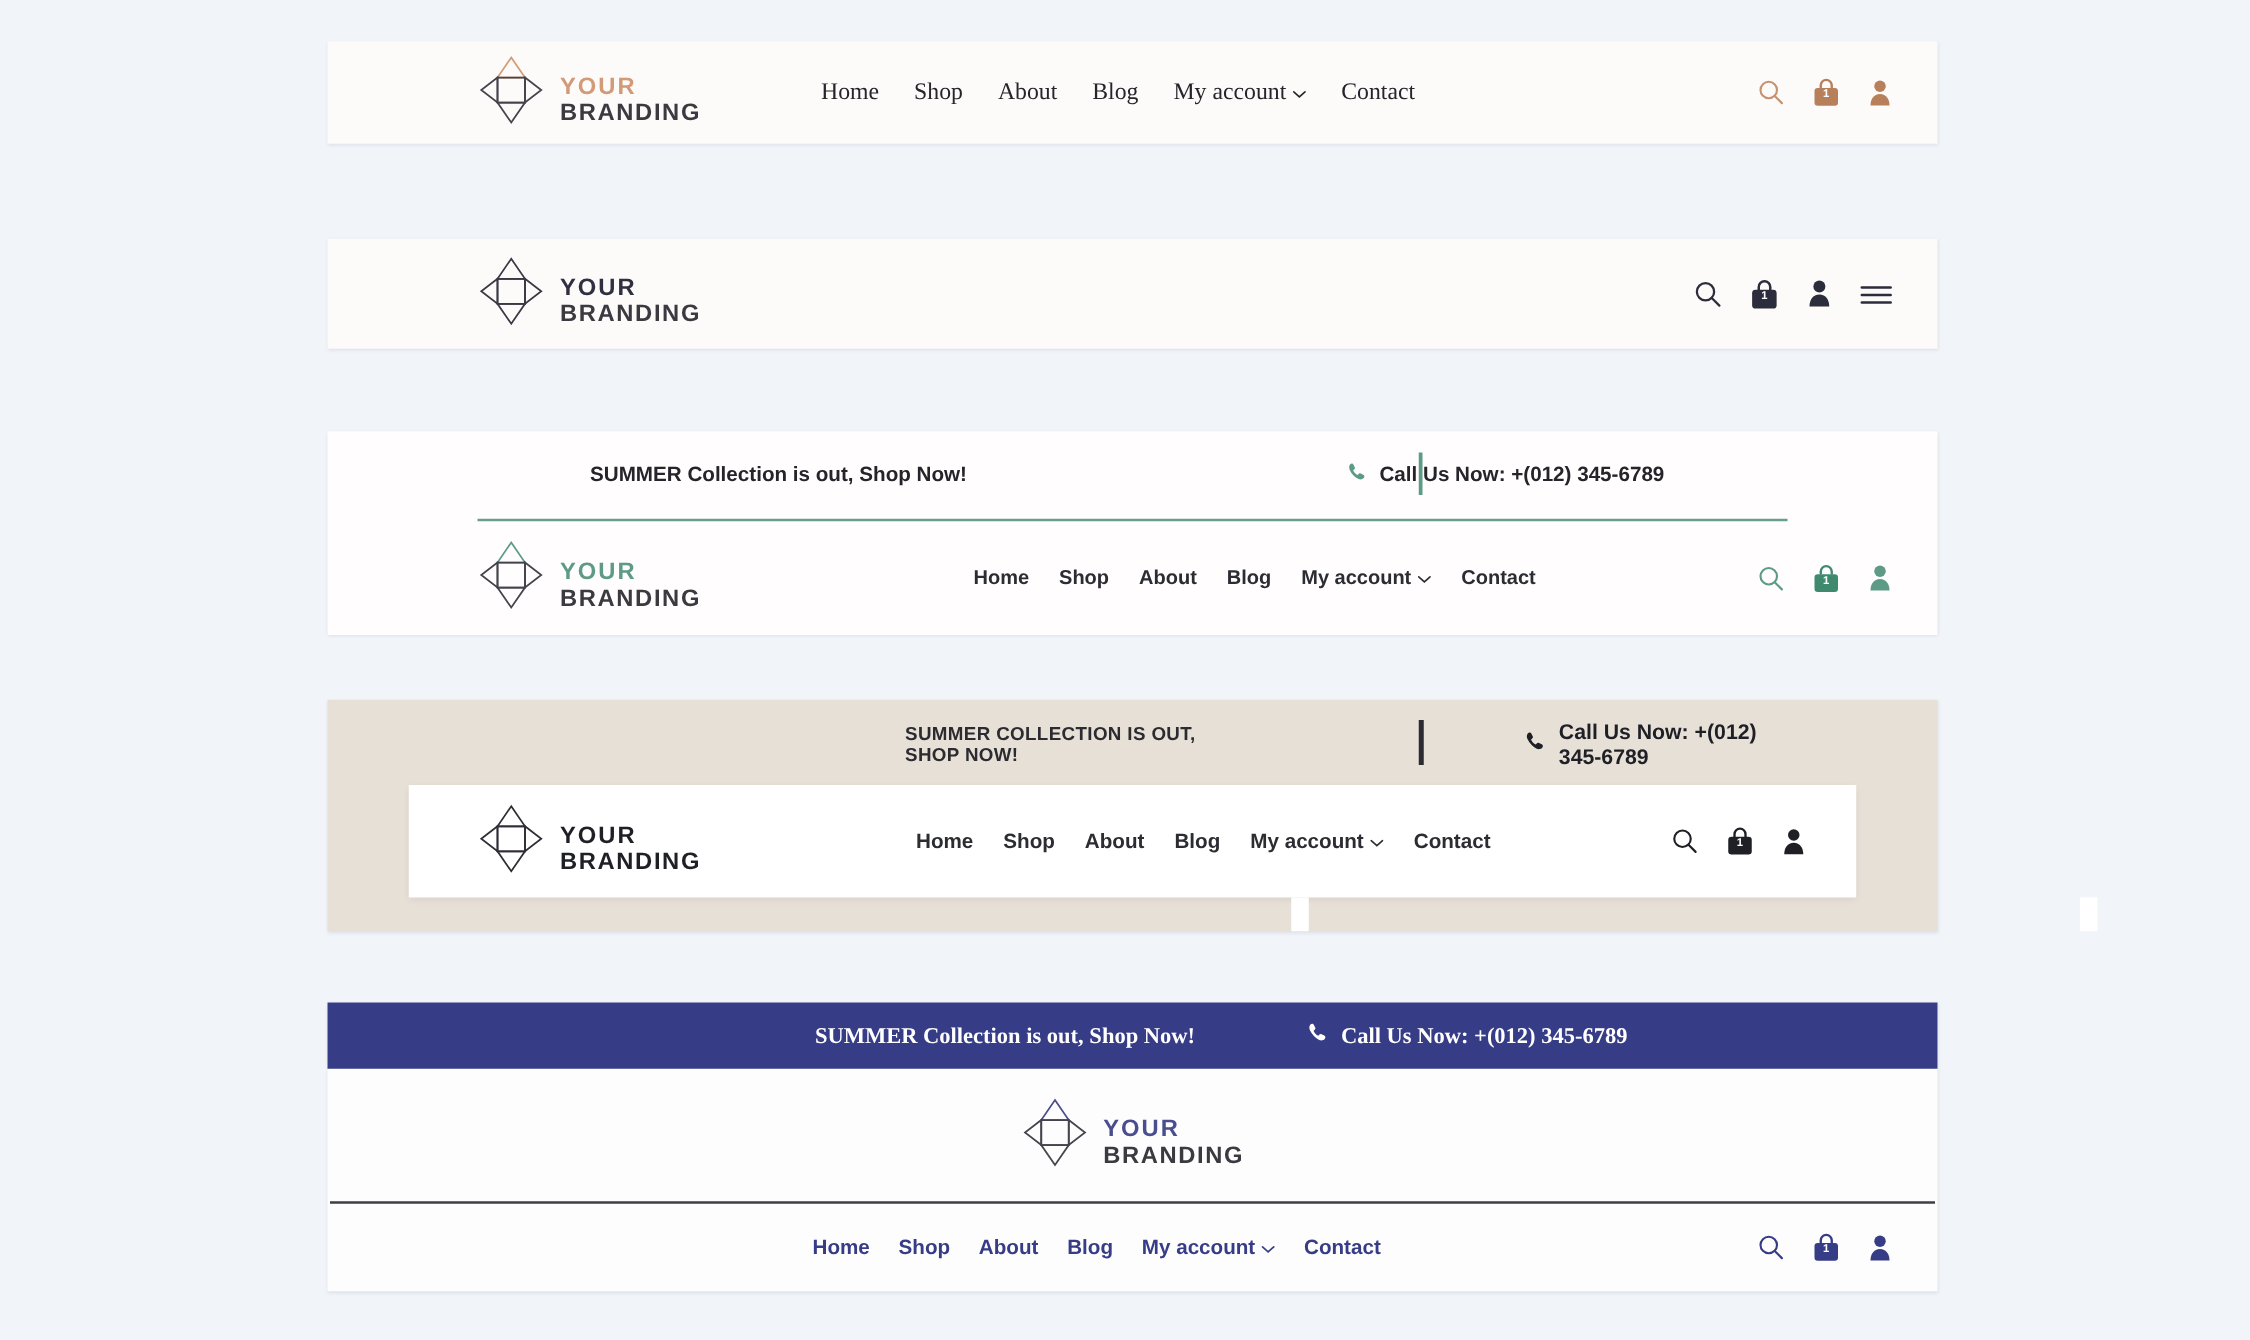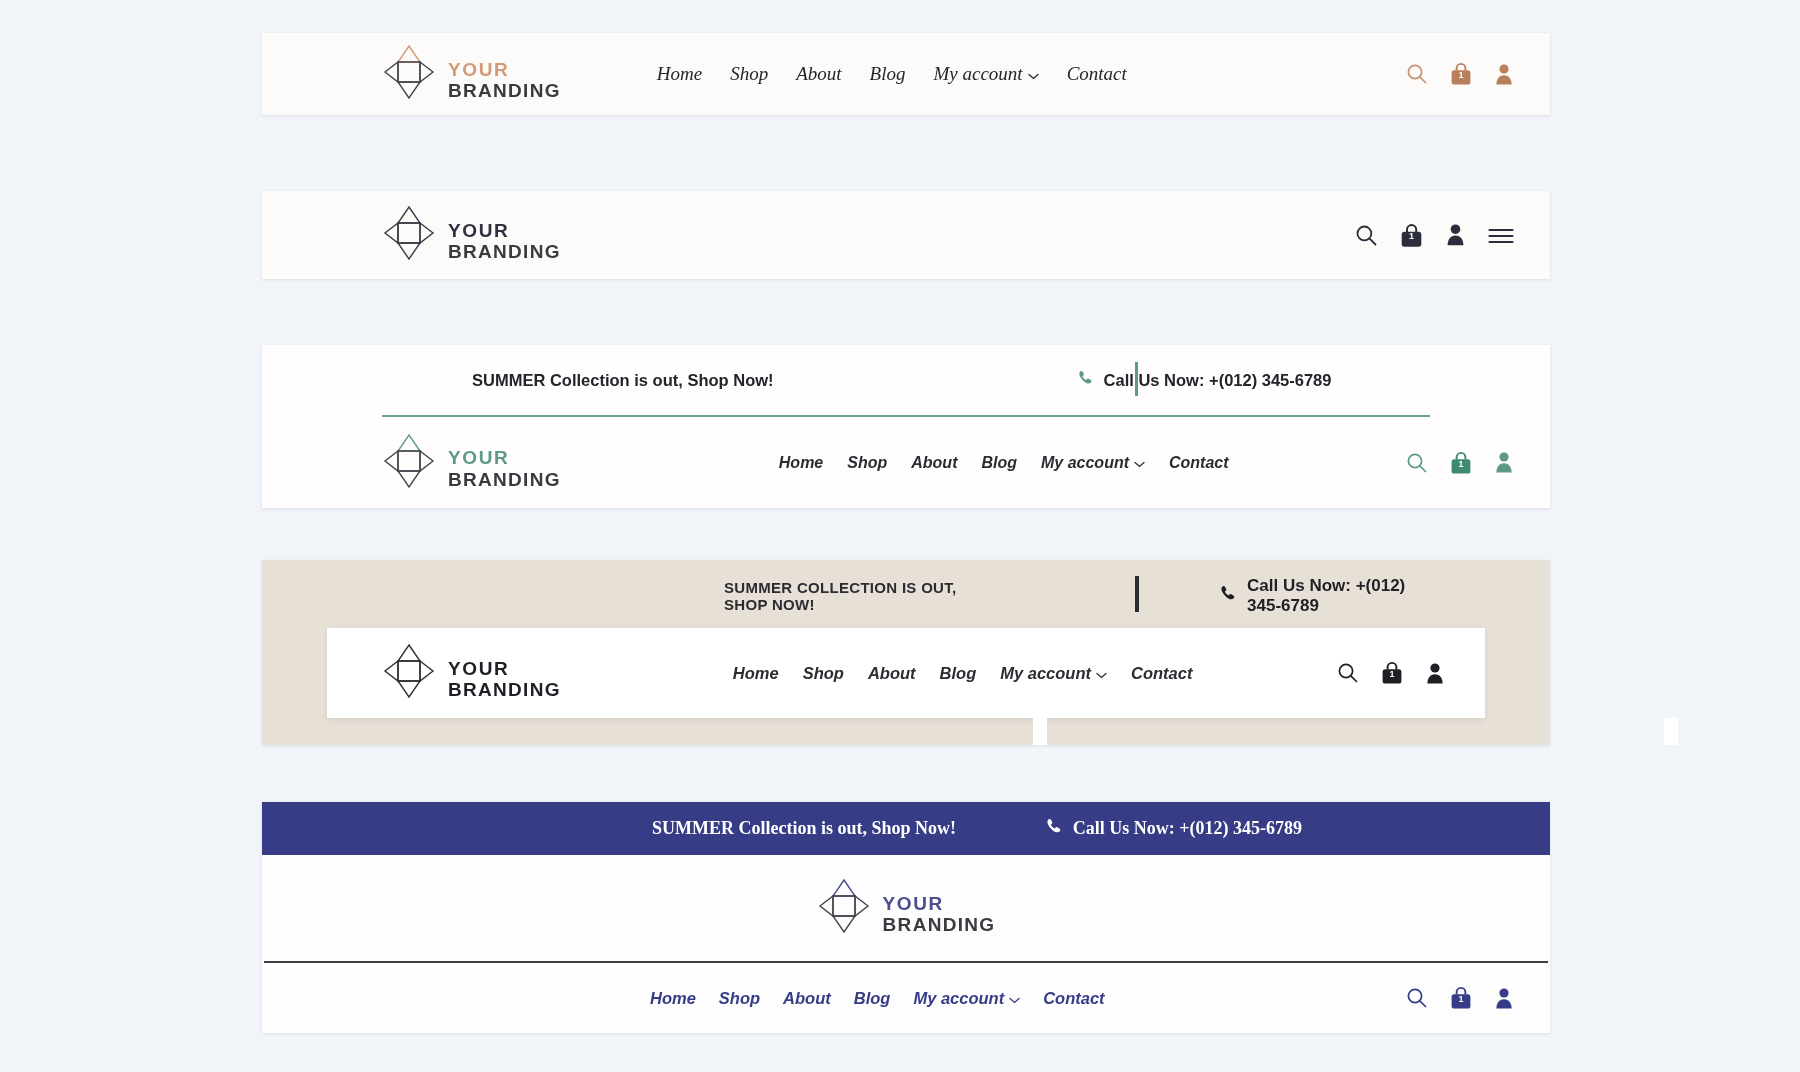--- a/index.html
+++ b/index.html
@@ -28,21 +28,21 @@
   }
 
   
   .logo { display: flex; align-items: center; gap: 12px; }
   .logo-mark { flex: 0 0 auto; }
   .logo-text { line-height: 1.12; letter-spacing: .5px; margin-top: 12px; }
   .logo-text .l1 { font-size: 19px; font-weight: 700; letter-spacing: 1.6px; }
   .logo-text .l2 { font-size: 19px; font-weight: 700; letter-spacing: 1.3px; color: #3a3a40; }
 
   
-  .nav { display: flex; align-items: center; font-style: italic; }
+  .nav { display: flex; align-items: center; }
   .nav a {
     text-decoration: none;
     color: #2c2c33;
     white-space: nowrap;
     display: inline-flex;
     align-items: center;
     gap: 5px;
   }
   .caret { display: inline-block; }
 

